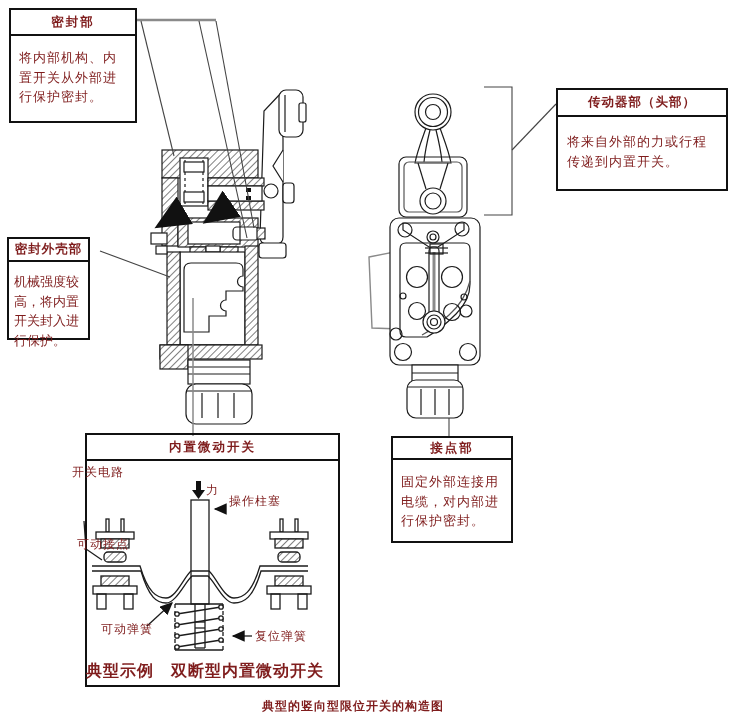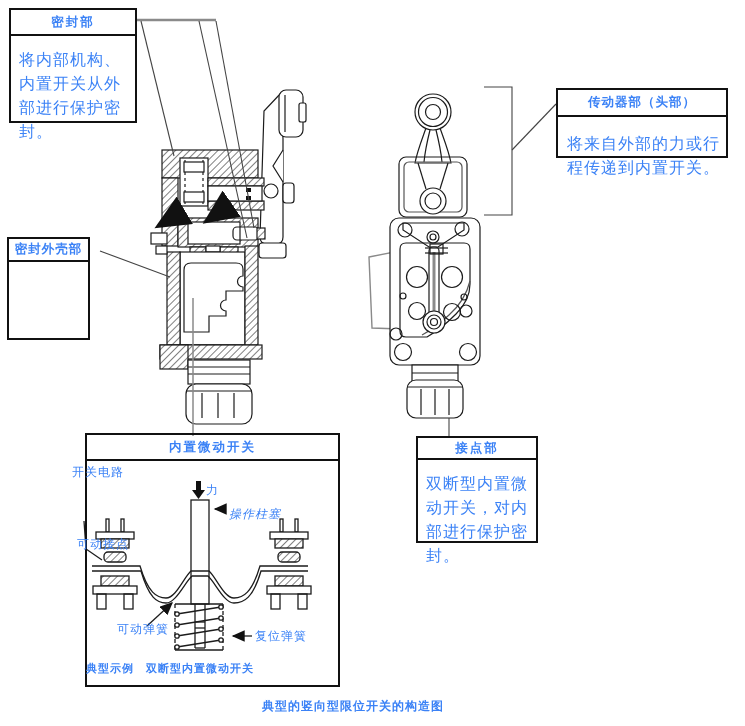--- a/index.html
+++ b/index.html
@@ -1,23 +1,23 @@
 <!DOCTYPE html>
 <html><head>
 <meta charset="utf-8">
 <style>
   html,body{margin:0;padding:0;background:#fff;}
   .stage{position:relative;width:745px;height:726px;background:#fff;overflow:hidden;
-         font-family:"DejaVu Sans",sans-serif;color:#3b82f6;}
+         font-family:"DejaVu Sans",sans-serif;color:#7f1d1d;}
   .stage svg{position:absolute;left:0;top:0;}
   .callout{position:absolute;border:2px solid #111;background:#fff;box-sizing:border-box;}
   .callout .title{font-size:12.5px;font-weight:bold;text-align:center;
                   border-bottom:2px solid #111;letter-spacing:2px;
                   display:flex;align-items:center;justify-content:center;}
-  .callout .body{font-size:16px;line-height:1.5;letter-spacing:1px;}
+  .callout .body{font-size:13px;line-height:1.5;letter-spacing:1px;}
   .lbl{position:absolute;font-size:12px;letter-spacing:1px;white-space:nowrap;}
   .bold{font-weight:bold;}
   .caption{position:absolute;font-size:12px;font-weight:bold;letter-spacing:1px;white-space:nowrap;}
 </style>
 </head>
 <body>
 
 <div class="stage">
 
 <svg width="745" height="726" viewBox="0 0 745 726">
@@ -240,39 +240,40 @@
   </g>
 </svg>
 
 <div class="callout" style="left:9px;top:8px;width:128px;height:115px;">
   <div class="title" style="height:24px;">密封部</div>
   <div class="body" style="padding:12px 7px 0 8px;">将内部机构、内置开关从外部进行保护密封。</div>
 </div>
 
 <div class="callout" style="left:7px;top:237px;width:83px;height:103px;">
   <div class="title" style="height:21px;letter-spacing:1px;">密封外壳部</div>
-</div>
-
-<div class="callout" style="left:556px;top:88px;width:172px;height:70px;">
+  <div class="body" style="padding:10px 3px 0 5px;letter-spacing:0;">机械强度较高，将内置开关封入进行保护。</div>
+</div>
+
+<div class="callout" style="left:556px;top:88px;width:172px;height:103px;">
   <div class="title" style="height:25px;letter-spacing:1px;">传动器部（头部）</div>
   <div class="body" style="padding:15px 6px 0 9px;">将来自外部的力或行程传递到内置开关。</div>
 </div>
 
-<div class="callout" style="left:391px;top:436px;width:122px;height:107px;margin-left:25px;">
+<div class="callout" style="left:391px;top:436px;width:122px;height:107px;">
   <div class="title" style="height:20px;">接点部</div>
-  <div class="body" style="padding:12px 5px 0 8px;">双断型内置微动开关，对内部进行保护密封。</div>
+  <div class="body" style="padding:12px 5px 0 8px;">固定外部连接用电缆，对内部进行保护密封。</div>
 </div>
 
 <div class="callout" style="left:63px;top:433px;width:255px;height:254px;background:transparent;margin-left:22px;">
   <div class="title" style="height:24px;">内置微动开关</div>
 </div>
 
 <span class="lbl" style="left:72px;top:464px;">开关电路</span>
 <span class="lbl" style="left:206px;top:482px;">力</span>
-<span class="lbl" style="left:229px;top:506px;font-style:italic;">操作柱塞</span>
+<span class="lbl" style="left:229px;top:493px;">操作柱塞</span>
 <span class="lbl" style="left:77px;top:504px;margin-top:32px;">可动接点</span>
-<span class="lbl" style="left:101px;top:621px;margin-left:16px;">可动弹簧</span>
+<span class="lbl" style="left:101px;top:621px;">可动弹簧</span>
 <span class="lbl" style="left:255px;top:628px;">复位弹簧</span>
-<span class="lbl bold" style="left:86px;top:661px;font-size:11px;">典型示例　双断型内置微动开关</span>
+<span class="lbl bold" style="left:86px;top:661px;font-size:16px;">典型示例　双断型内置微动开关</span>
 
 <span class="caption" style="left:262px;top:698px;">典型的竖向型限位开关的构造图</span>
 
 </div>
 
 </body></html>

